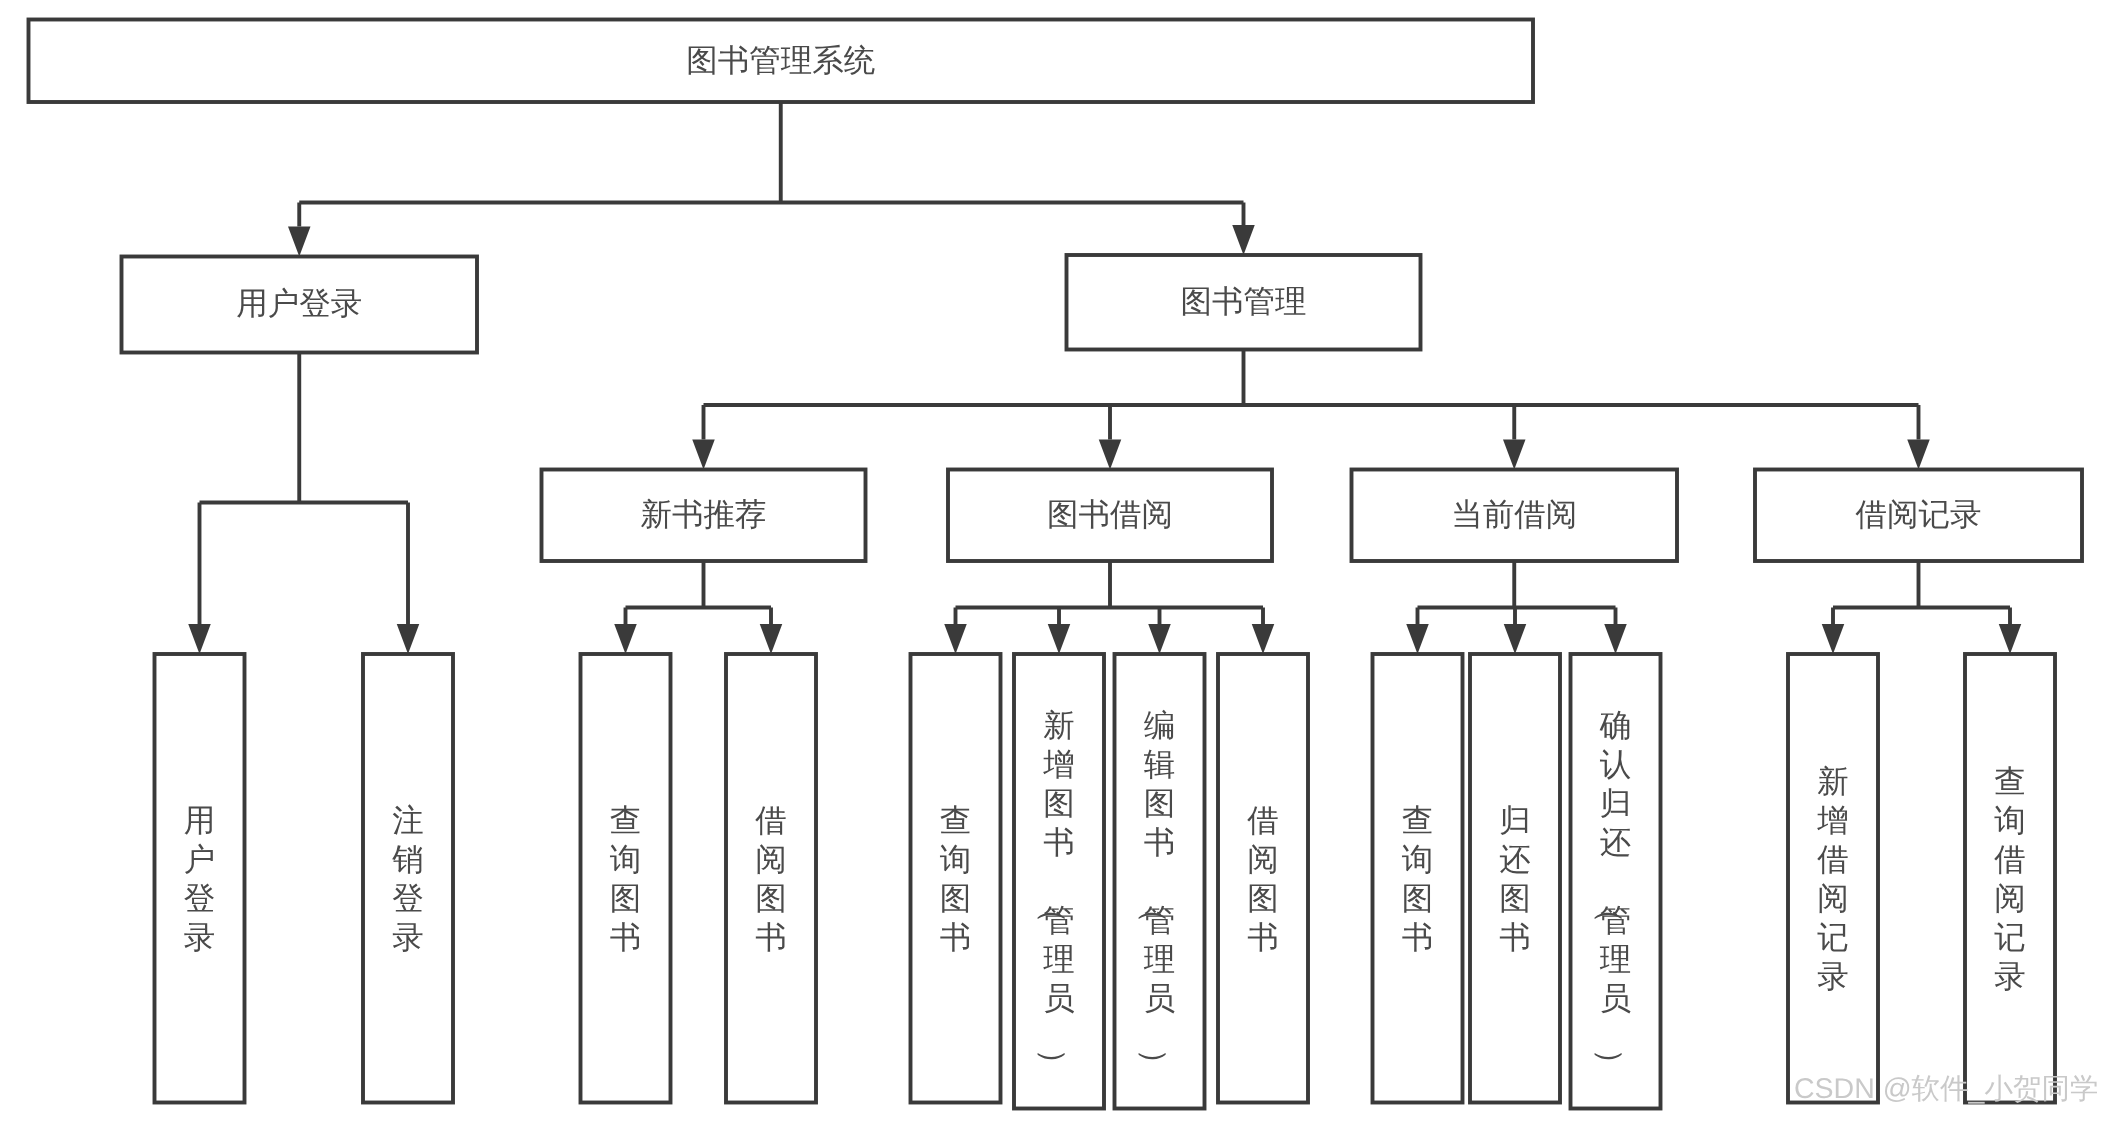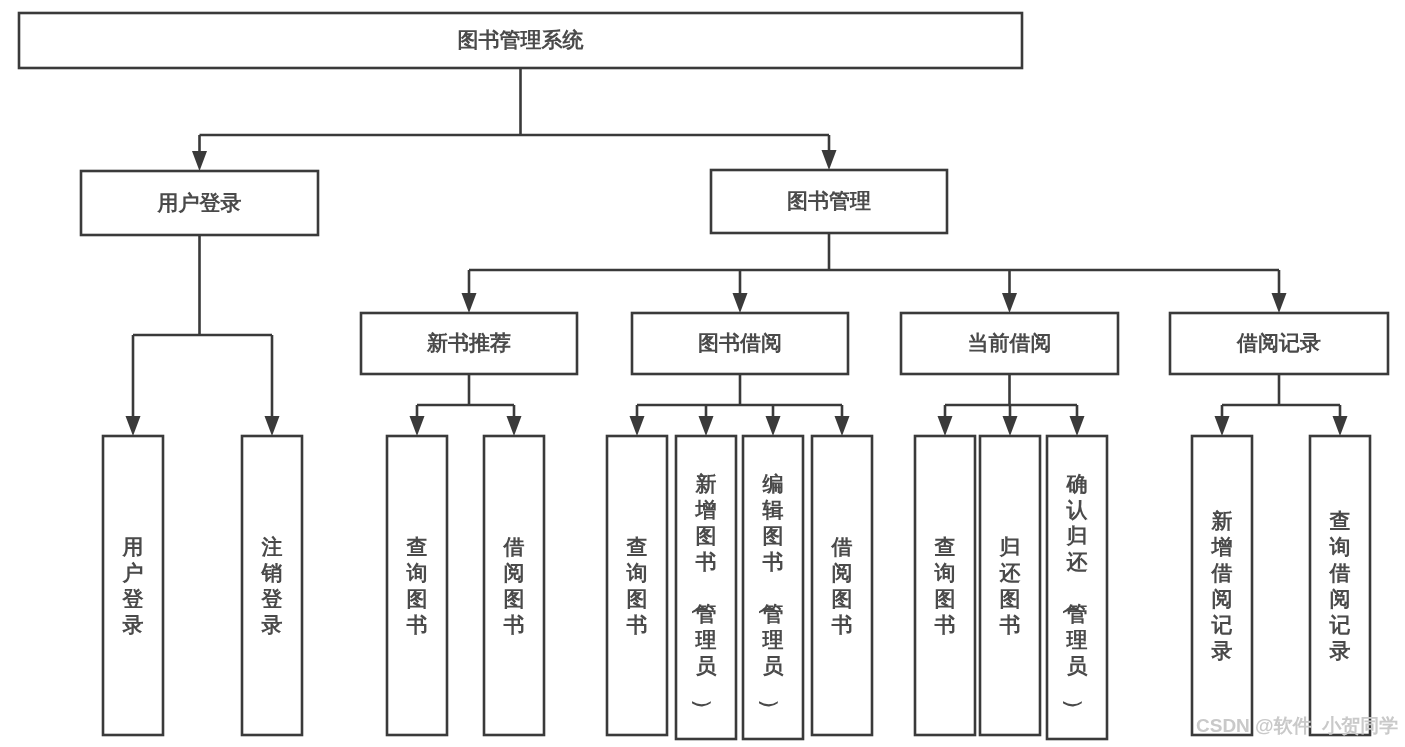--- a/index.html
+++ b/index.html
@@ -13,21 +13,20 @@
     font-family: "Liberation Sans", "DejaVu Sans", sans-serif;
     position: relative;
     overflow: hidden;
   }
   #diagram-root {
     position: absolute;
     left: 0;
     top: 0;
     width: 1405px;
     height: 747px;
-    font-weight: bold;
   }
   .node-box {
     fill: #ffffff;
     stroke: #3a3a3a;
     stroke-width: 2.6;
   }
   .node-label {
     fill: #4a4a4a;
     font-family: "Liberation Sans", "DejaVu Sans", sans-serif;
     font-size: 21px;

